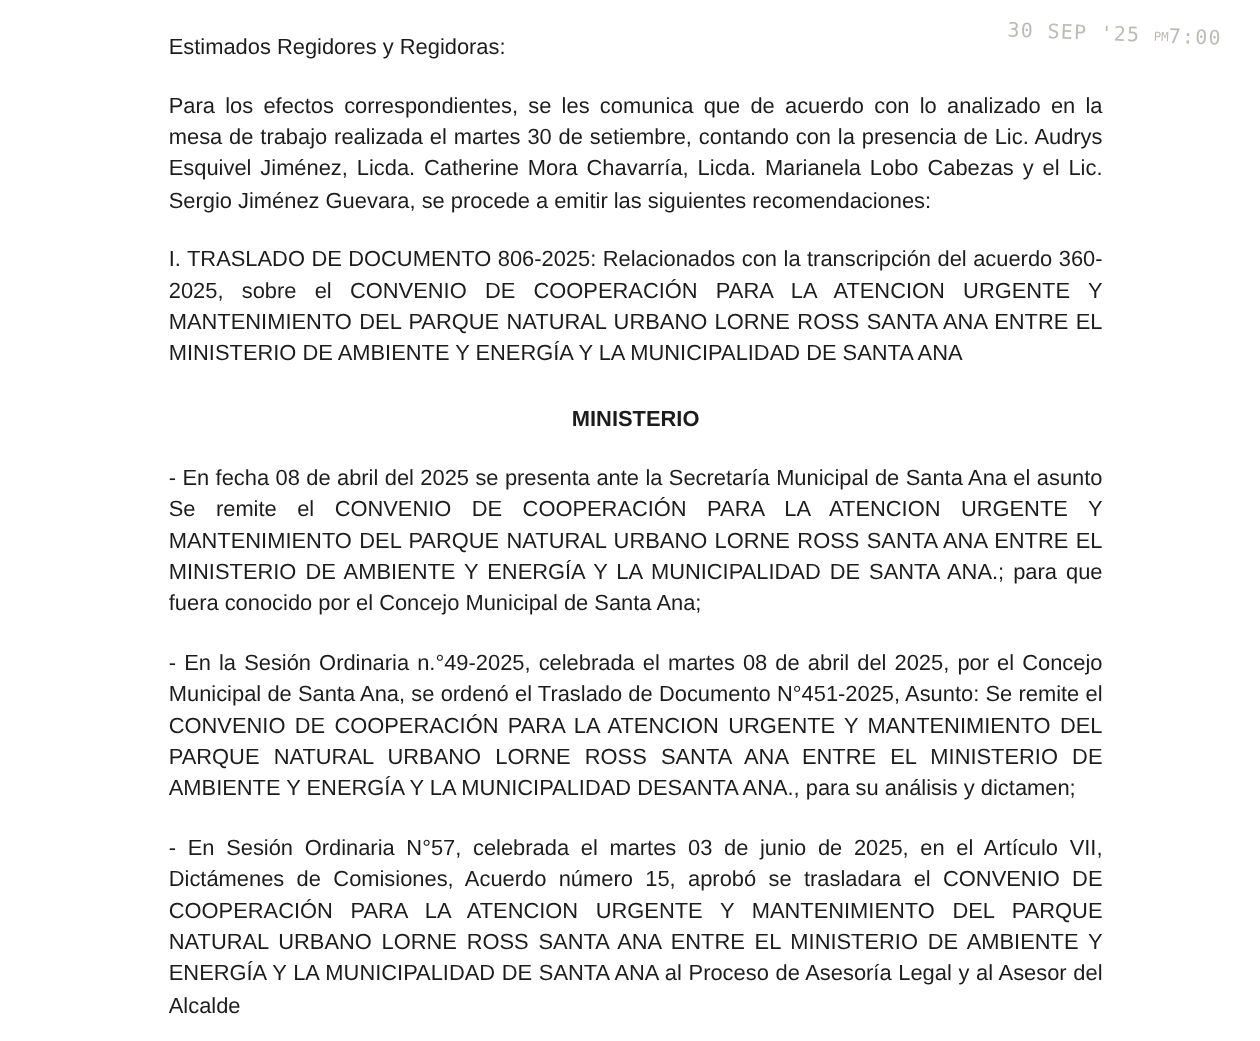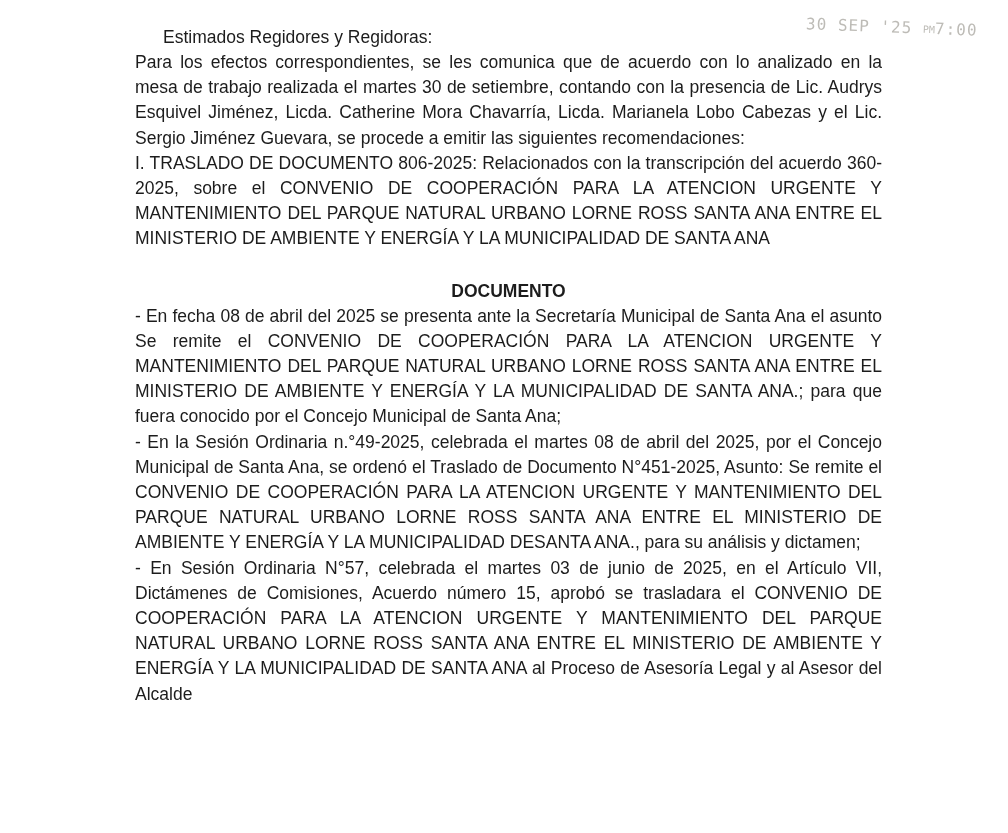--- a/index.html
+++ b/index.html
@@ -39,23 +39,23 @@
     width: 747px;
   }
   .recipient div {
     font-size: 17.5px;
     line-height: 27px;
   }
   .salutation {
     margin-top: 23px;
     font-size: 17.5px;
     line-height: 25px;
-    margin-left: 28px;
   }
   .para {
+    margin-top: 22px;
     font-size: 17.5px;
     line-height: 25.2px;
     text-align: justify;
   }
   .heading {
     margin-top: 27px;
     font-size: 17.5px;
     line-height: 25px;
     font-weight: bold;
     text-align: center;
@@ -72,21 +72,21 @@
 
     <div class="recipient">
     </div>
 
     <p class="salutation">Estimados Regidores y Regidoras:</p>
 
     <p class="para">Para los efectos correspondientes, se les comunica que de acuerdo con lo analizado en la mesa de trabajo realizada el martes 30 de setiembre, contando con la presencia de Lic. Audrys Esquivel Jiménez, Licda. Catherine Mora Chavarría, Licda. Marianela Lobo Cabezas y el Lic. Sergio Jiménez Guevara, se procede a emitir las siguientes recomendaciones:</p>
 
     <p class="para">I. TRASLADO DE DOCUMENTO 806-2025: Relacionados con la transcripción del acuerdo 360-2025, sobre el CONVENIO DE COOPERACIÓN PARA LA ATENCION URGENTE Y MANTENIMIENTO DEL PARQUE NATURAL URBANO LORNE ROSS SANTA ANA ENTRE EL MINISTERIO DE AMBIENTE Y ENERGÍA Y LA MUNICIPALIDAD DE SANTA ANA</p>
 
-    <h3 class="heading">DOCUMENTO</h3>
+    <h3 class="heading">MINISTERIO</h3>
 
     <p class="para">- En fecha 08 de abril del 2025 se presenta ante la Secretaría Municipal de Santa Ana el asunto Se remite el CONVENIO DE COOPERACIÓN PARA LA ATENCION URGENTE Y MANTENIMIENTO DEL PARQUE NATURAL URBANO LORNE ROSS SANTA ANA ENTRE EL MINISTERIO DE AMBIENTE Y ENERGÍA Y LA MUNICIPALIDAD DE SANTA ANA.; para que fuera conocido por el Concejo Municipal de Santa Ana;</p>
 
     <p class="para">- En la Sesión Ordinaria n.°49-2025, celebrada el martes 08 de abril del 2025, por el Concejo Municipal de Santa Ana, se ordenó el Traslado de Documento N°451-2025, Asunto: Se remite el CONVENIO DE COOPERACIÓN PARA LA ATENCION URGENTE Y MANTENIMIENTO DEL PARQUE NATURAL URBANO LORNE ROSS SANTA ANA ENTRE EL MINISTERIO DE AMBIENTE Y ENERGÍA Y LA MUNICIPALIDAD DESANTA ANA., para su análisis y dictamen;</p>
 
     <p class="para">- En Sesión Ordinaria N°57, celebrada el martes 03 de junio de 2025, en el Artículo VII, Dictámenes de Comisiones, Acuerdo número 15, aprobó se trasladara el CONVENIO DE COOPERACIÓN PARA LA ATENCION URGENTE Y MANTENIMIENTO DEL PARQUE NATURAL URBANO LORNE ROSS SANTA ANA ENTRE EL MINISTERIO DE AMBIENTE Y ENERGÍA Y LA MUNICIPALIDAD DE SANTA ANA al Proceso de Asesoría Legal y al Asesor del Alcalde</p>
 
   </div>
 </div>
 

